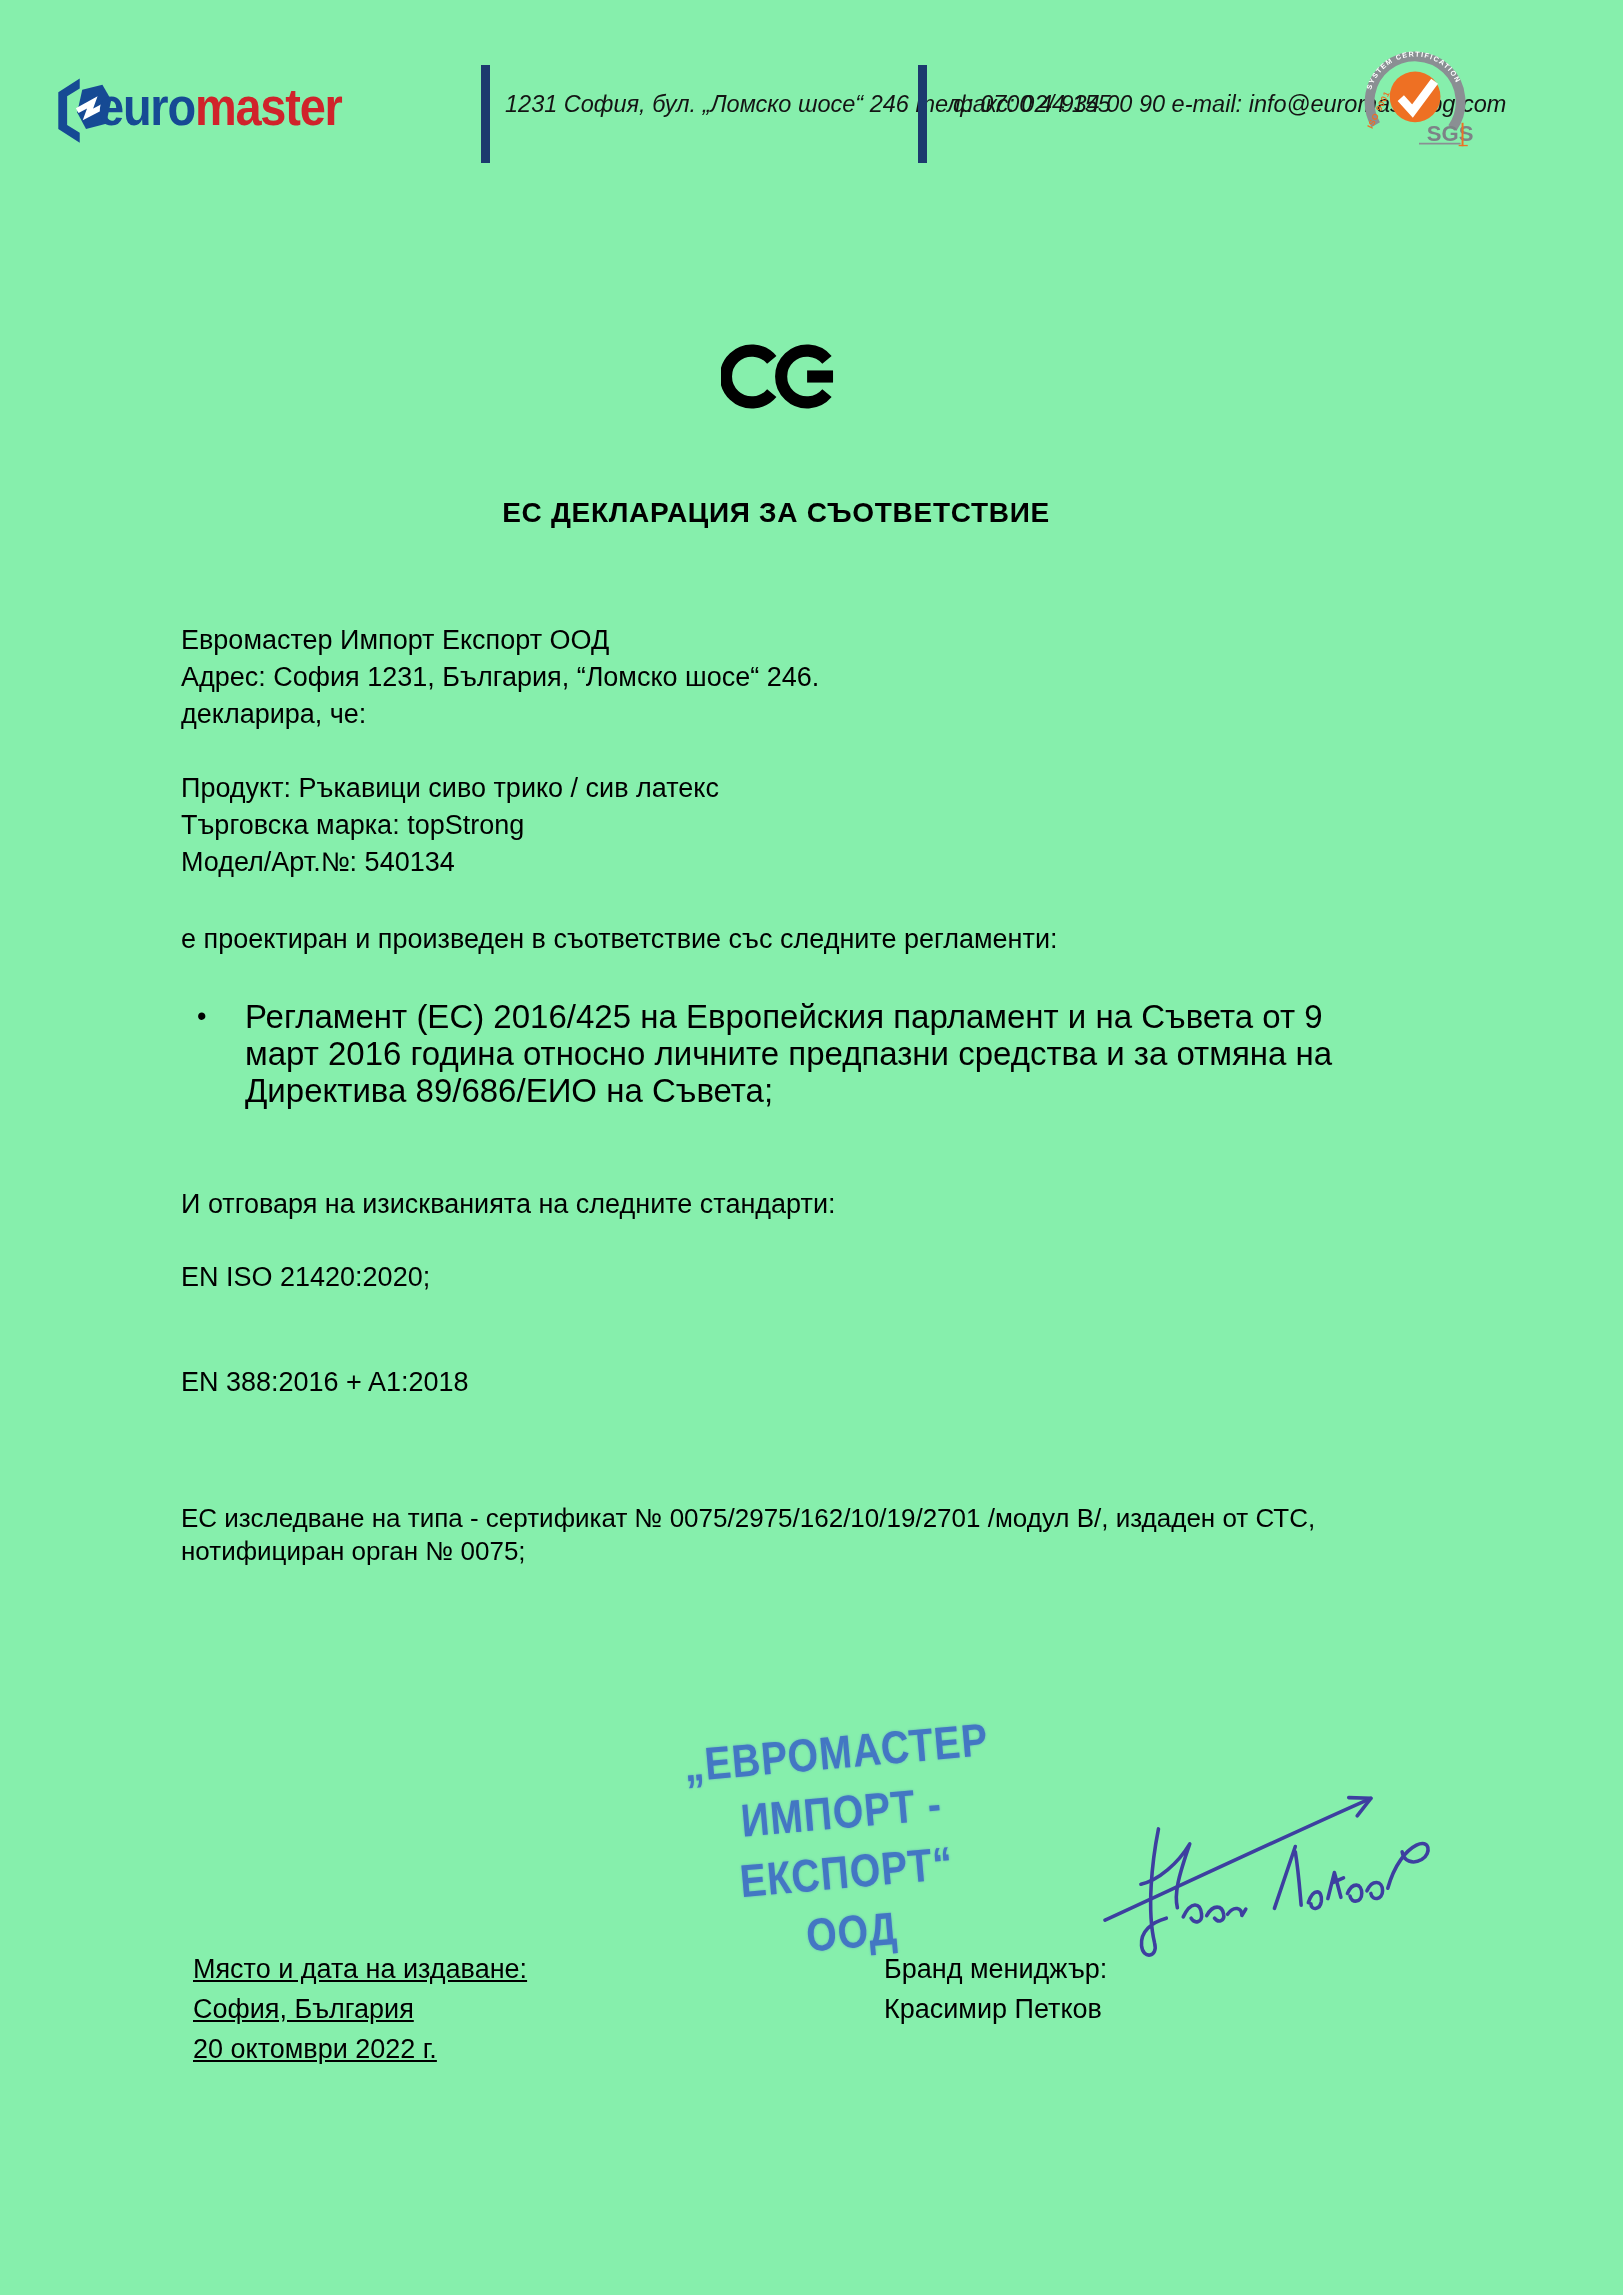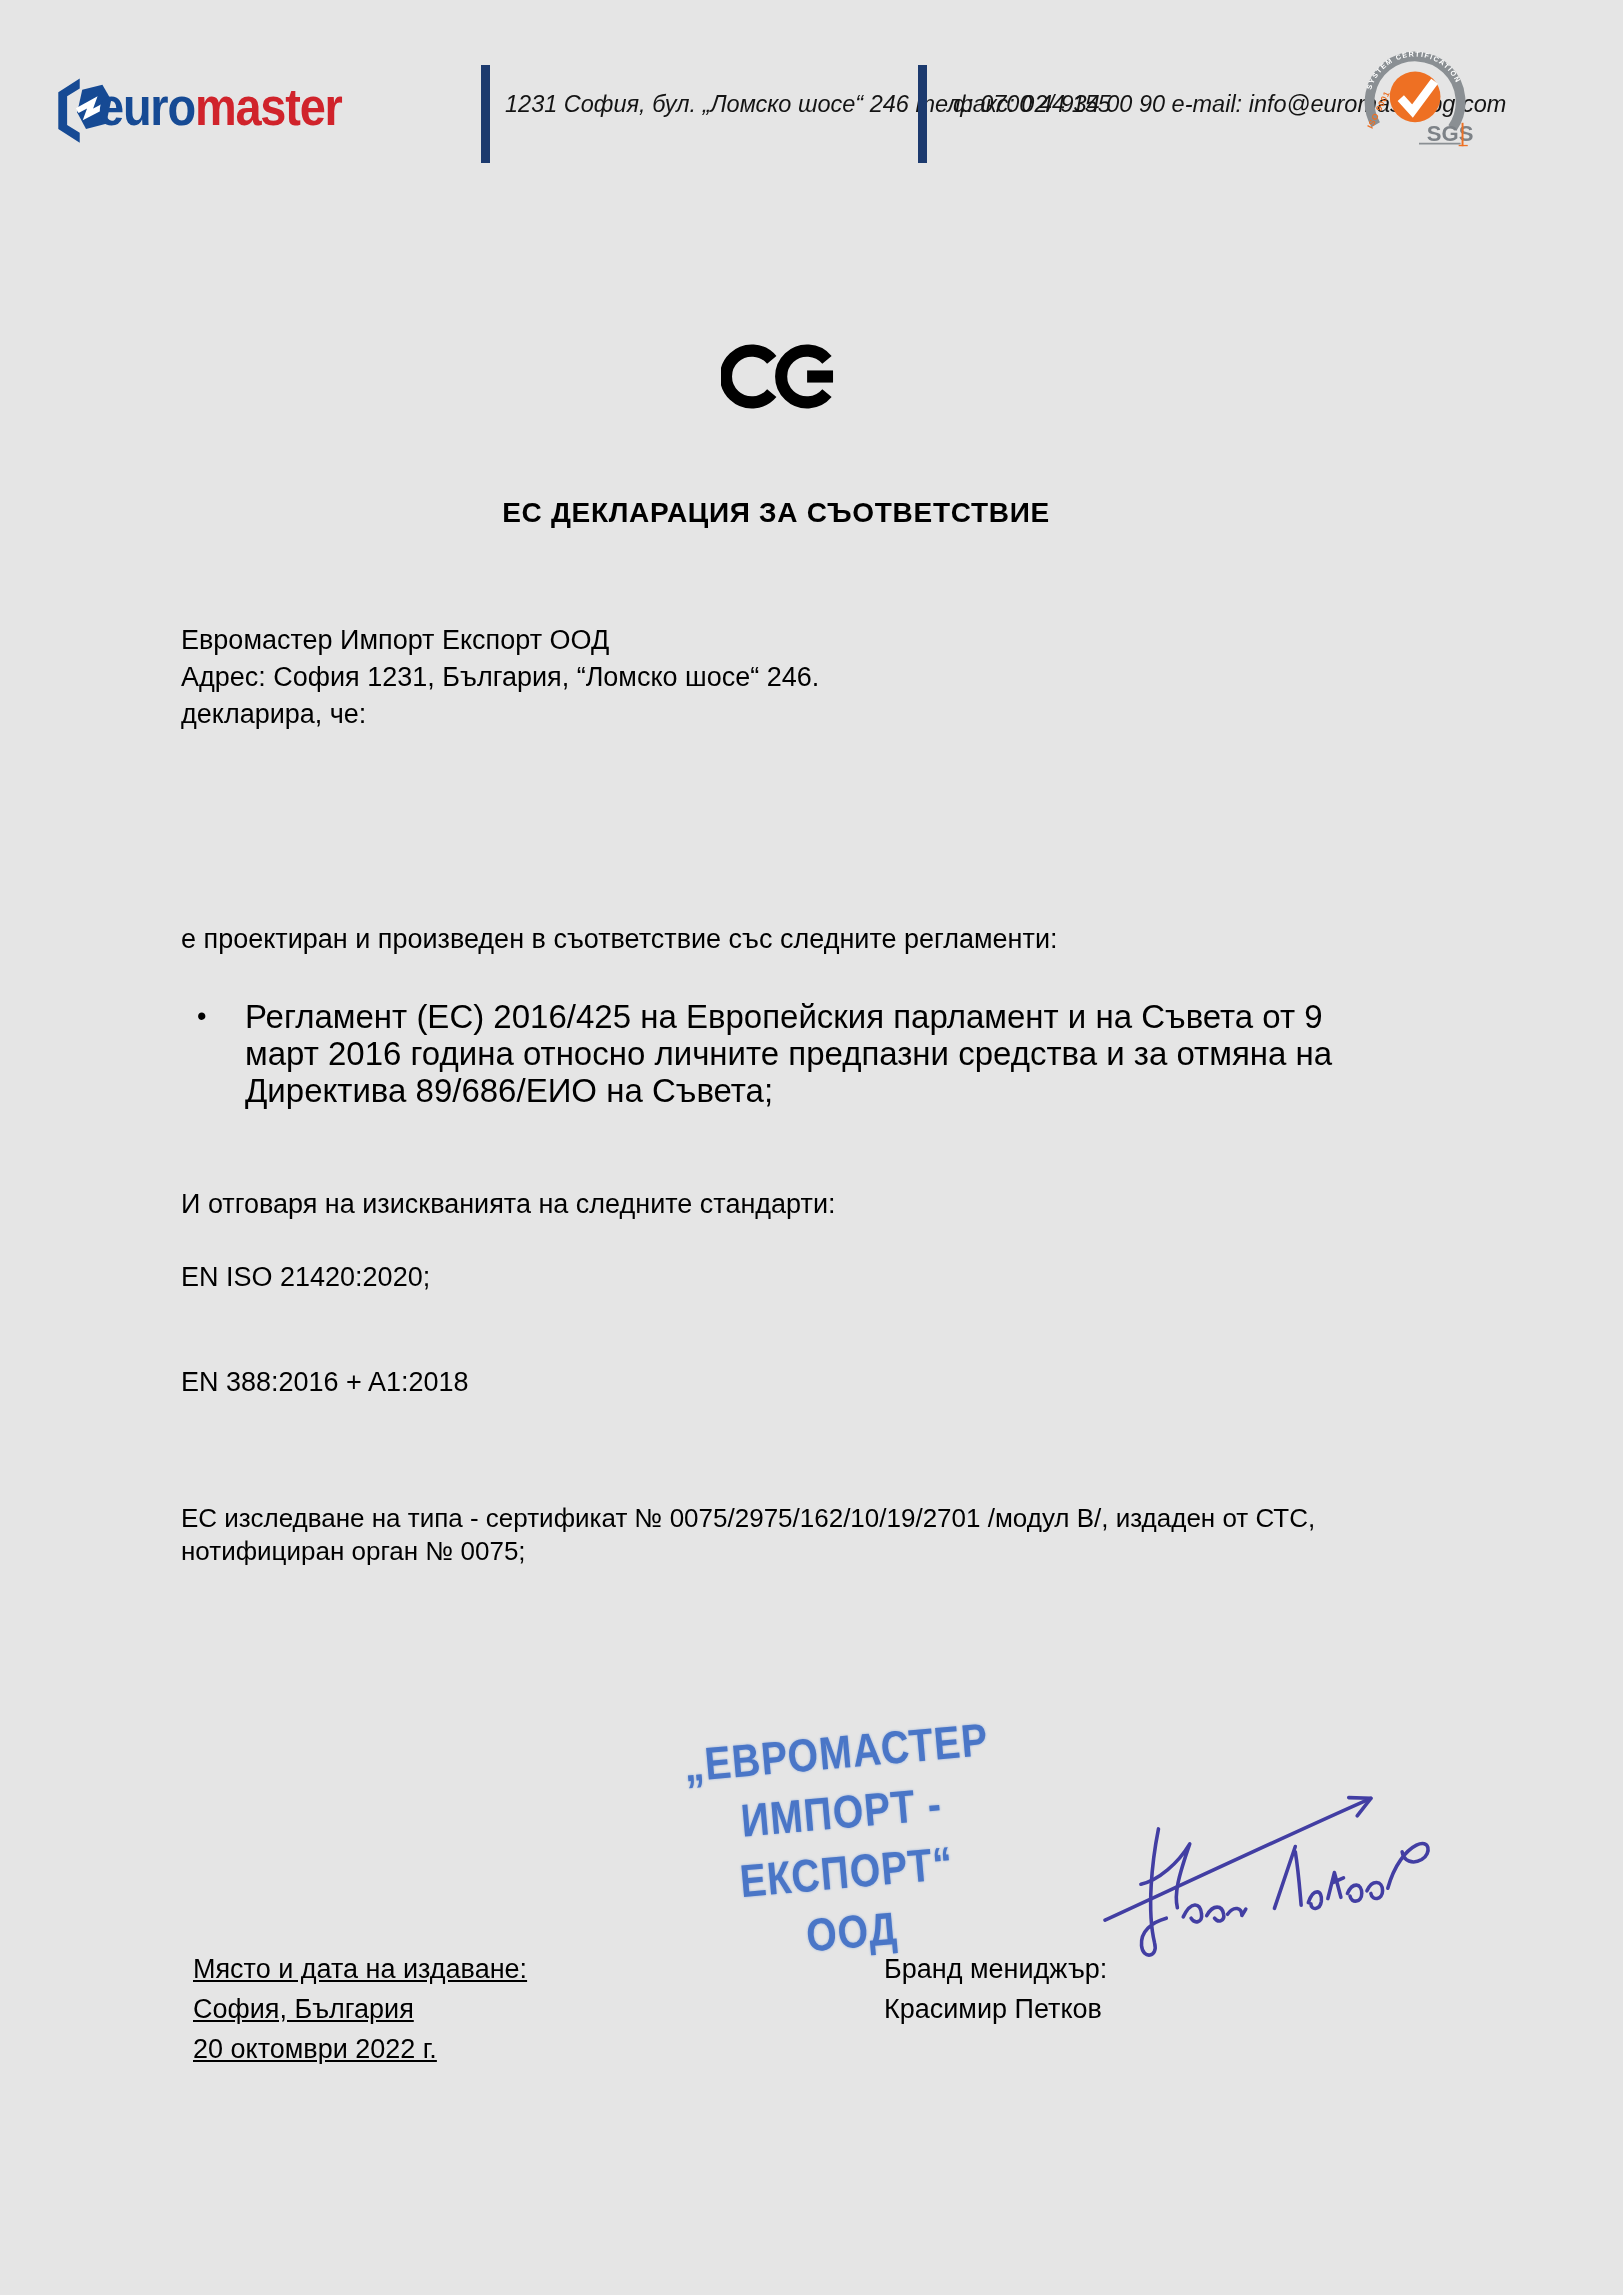--- a/index.html
+++ b/index.html
@@ -1,20 +1,20 @@
 <!DOCTYPE html>
 <html style="font-size:10.4px"><head>
 <meta charset="utf-8">
 <style>
   * { margin:0; padding:0; box-sizing:border-box; }
   html,body { background:#ffffff; }
   .page {
     position:relative;
     width:1623px; height:2295px;
-    background:#e5e5e5;
+    background:#86efac;
     overflow:hidden;
     font-family:"Liberation Sans", sans-serif;
     color:#000;
   }
   
   .logo-emblem { position:absolute; left:52px; top:70px; }
   .logo-word {
     position:absolute; left:98px; top:78px;
     font-size:51px; font-weight:bold; line-height:60px;
     letter-spacing:-1.3px;
@@ -136,20 +136,23 @@
       <path d="M 192 29.8 A 47 47 0 1 0 192 90.2" fill="none" stroke="#000" stroke-width="22"></path>
       <path d="M 156 60 H 203" stroke="#000" stroke-width="22"></path>
     </svg>
   </div>
 
   <div class="doc-title">ЕС ДЕКЛАРАЦИЯ ЗА СЪОТВЕТСТВИЕ</div>
 
   <div class="body-block blk-company">Евромастер Импорт Експорт ООД
 Адрес: София 1231, България, “Ломско шосе“ 246.
 декларира, че:</div>
+  <div class="body-block blk-product">Продукт: Ръкавици сиво трико / сив латекс
+Търговска марка: topStrong
+Модел/Арт.№: 540134</div>
   <div class="body-block blk-intro">е проектиран и произведен в съответствие със следните регламенти:</div>
 
   <div class="bullet-row">
     <span class="bullet-dot">•</span>
     <span class="bullet-text">Регламент (ЕС) 2016/425 на Европейския парламент и на Съвета от 9
 март 2016 година относно личните предпазни средства и за отмяна на
 Директива 89/686/ЕИО на Съвета;</span>
   </div>
 
   <div class="body-block blk-standards">И отговаря на изискванията на следните стандарти:</div>

